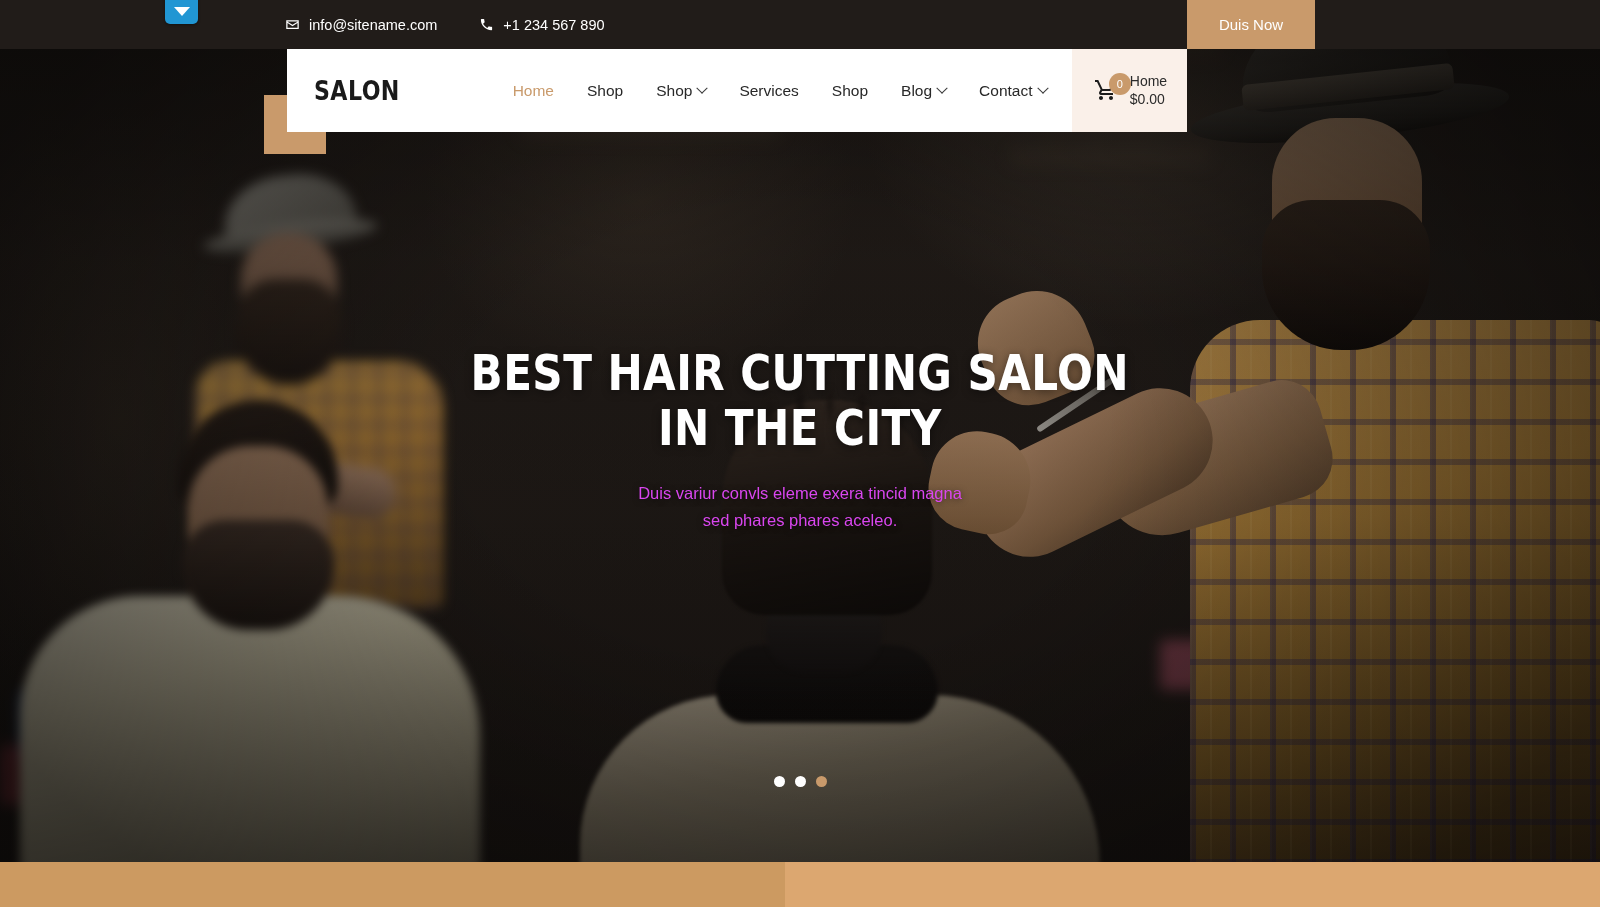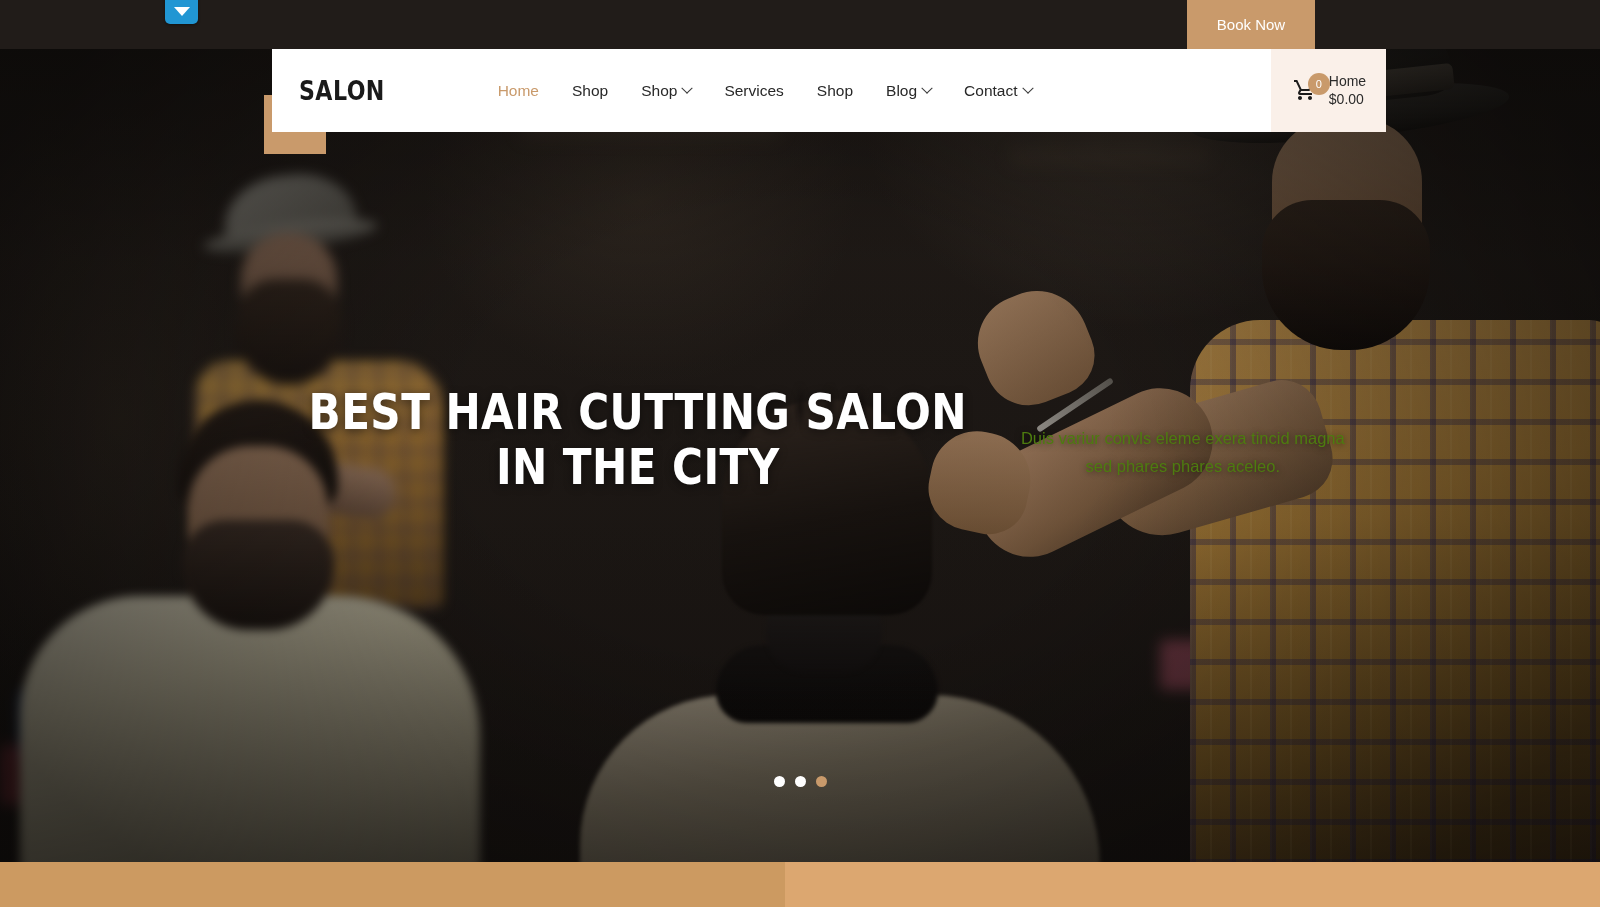--- a/index.html
+++ b/index.html
@@ -343,22 +343,22 @@
   
   .nav-accent {
     position: absolute;
     left: 264px; top: 95px;
     width: 62px; height: 59px;
     background: #c99a6b;
     z-index: 18;
   }
   .navbar {
     position: absolute;
-    left: 272px; top: 49px;
-    width: 1114px; height: 83px;
+    left: 287px; top: 49px;
+    width: 900px; height: 83px;
     background: #ffffff;
     display: flex;
     align-items: center;
     z-index: 25;
   }
   .logo {
     margin-left: 27px;
     font-family: "DejaVu Sans", sans-serif;
     font-weight: bold;
     font-size: 27px;
@@ -424,20 +424,21 @@
     font-size: 14px;
     color: #2b2b2b;
   }
 
   
   .hero-content {
     position: absolute;
     left: 0; top: 0;
     width: 1600px; height: 862px;
     display: flex;
+    flex-direction: column;
     align-items: center;
     justify-content: center;
     z-index: 12;
     padding-top: 20px;
   }
   .hero-title {
     font-family: "DejaVu Sans", sans-serif;
     font-weight: bold;
     font-size: 49px;
     line-height: 1.12;
@@ -445,21 +446,21 @@
     text-align: center;
     letter-spacing: 0.5px;
     transform: scaleX(0.86);
     text-shadow: 0 2px 10px rgba(0,0,0,0.45);
     max-width: 900px;
   }
   .hero-sub {
     margin-top: 23px;
     font-size: 16.5px;
     line-height: 1.65;
-    color: #4d7c0f;
+    color: #d946ef;
     text-align: center;
     text-shadow: 0 1px 6px rgba(0,0,0,0.5);
   }
   .hero-btn {
     margin-top: 45px;
     background: #ffffff;
     color: #1e1e1e;
     font-size: 16px;
     padding: 17px 38px;
     border: none;
@@ -569,21 +570,39 @@
     </p>
   </div>
 
   <div class="dots">
     <span class="dot"></span>
     <span class="dot"></span>
     <span class="dot active"></span>
   </div>
 
   <div class="topbar">
-    <div class="booknow">Book Now</div>
+    <div class="topbar-inner">
+      <div class="tb-item">
+        <span class="tb-icon">
+          <svg viewBox="0 0 24 24">
+              <path d="M2 5h20v14H2V5zm2 2v.4l8 5 8-5V7H4zm16 2.6l-8 5-8-5V17h16V9.6z"></path>
+            </svg>
+        </span>
+        <span>info@sitename.com</span>
+      </div>
+      <div class="tb-item">
+        <span class="tb-icon">
+          <svg viewBox="0 0 24 24">
+              <path d="M6.6 10.8c1.4 2.8 3.8 5.1 6.6 6.6l2.2-2.2c.3-.3.7-.4 1-.2 1.1.4 2.3.6 3.6.6.6 0 1 .4 1 1V20c0 .6-.4 1-1 1C10.6 21 3 13.4 3 4c0-.6.4-1 1-1h3.4c.6 0 1 .4 1 1 0 1.2.2 2.4.6 3.6.1.4 0 .8-.3 1l-2.1 2.2z"></path>
+            </svg>
+        </span>
+        <span>+1 234 567 890</span>
+      </div>
+    </div>
+    <div class="booknow">Duis Now</div>
   </div>
 
   <div class="blue-widget">
     <span class="caret"></span>
   </div>
 
   <div class="nav-accent"></div>
 
   <nav class="navbar">
     <div class="logo">SALON</div>

